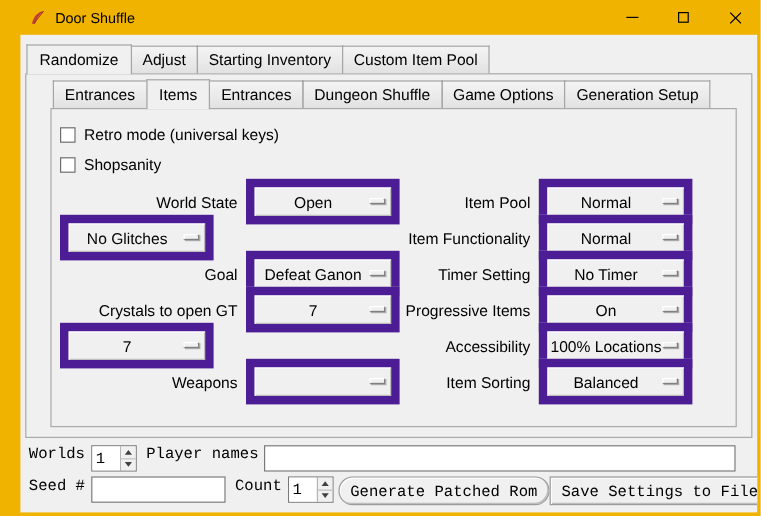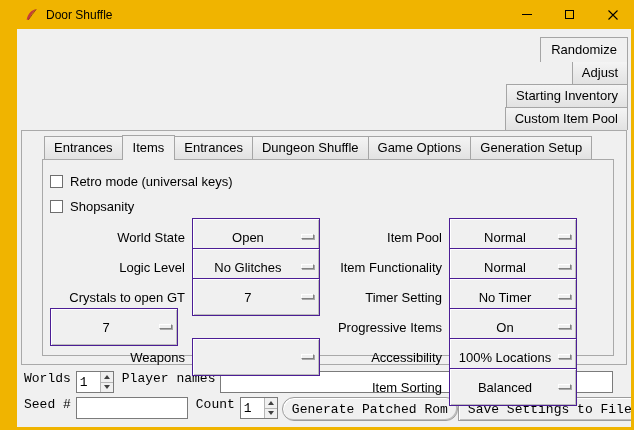--- a/index.html
+++ b/index.html
@@ -23,21 +23,21 @@
   .glyph-min { width: 10px; height: 1px; background: #000; display: block; }
   .glyph-max { width: 9px; height: 9px; border: 1px solid #000; display: block; }
   
   .client {
     flex: 1; margin: 0 3px 3px;
     background: var(--bg, #f0f0f0);
     display: flex; flex-direction: column; overflow: hidden;
   }
   
   .tabs { display: flex; align-items: flex-end; position: relative; z-index: 2; }
-  .outer-tabs { margin: 8px 4px 0 5px; flex-direction: column; }
+  .outer-tabs { margin: 8px 4px 0 5px; }
   .inner-tabs { margin: 4px 4px 0 22px; }
   .tab {
     background: linear-gradient(#f4f4f4, #e2e2e2);
     border: 1px solid #a5a5a5; border-bottom: none;
     padding: 3px 9px 4px; margin-right: -1px;
     white-space: nowrap; cursor: pointer;
   }
   .tab.selected {
     background: #f0f0f0;
     padding: 4px 10px 5px; margin-bottom: -1px;
@@ -52,29 +52,29 @@
   .inner-pane {
     flex: 1; margin: 0 12px 8px 20px;
     border: 1px solid #a9a9a9;
     padding: 9px 8px 0 7px;
     min-height: 0; position: relative; z-index: 1;
   }
   
   .check-row { display: flex; align-items: center; height: 25px; cursor: pointer; }
   .checkbox { width: 13px; height: 13px; background: #fff; border: 1px solid #6e6e6e; margin-right: 7px; flex: 0 0 13px; }
   
-  .form { display: flex; margin-top: 5px; padding-right: 28px; gap: 13px; }
+  .form { display: flex; margin-top: 5px; padding-right: 28px; }
   .col { display: flex; flex-direction: column; gap: 4px; }
   .col-left { width: 307px; }
   .col-right { flex: 1; margin-left: 5px; }
   .opt-row { display: flex; align-items: center; height: 26px; }
   .opt-label { flex: 1; text-align: right; padding-right: 7px; white-space: nowrap; }
   .optionmenu {
     position: relative; flex: 0 0 128px; width: 128px; height: 38px;
-    background: #f0f0f0; border: 1px solid #4c1d95;
+    background: #f0f0f0; border: 7px solid #4c1d95;
     box-shadow: inset 1px 1px 0 #ffffff, inset -1px -1px 0 #bdbdbd;
     display: flex; align-items: center; cursor: pointer;
   }
   .opt-value { flex: 1; text-align: center; padding-right: 16px; white-space: nowrap; overflow: hidden; }
   .menu-indicator {
     position: absolute; right: 5px; top: 50%; margin-top: -3px;
     width: 13px; height: 5px; background: #f0f0f0;
     border-top: 1px solid #ffffff; border-left: 1px solid #ffffff;
     border-right: 1px solid #808080; border-bottom: 1px solid #808080;
     box-shadow: 1px 1px 0 #a8a8a8;
@@ -167,23 +167,29 @@
           <div class="col col-left">
 
             <div class="opt-row">
               <span class="opt-label">World State</span>
               <div class="optionmenu">
                 <span class="opt-value">Open</span>
                 <span class="menu-indicator"></span>
               </div>
             </div>
             <div class="opt-row">
-              <span class="opt-label">Logic Level</span>
               <div class="optionmenu">
                 <span class="opt-value">No Glitches</span>
+                <span class="menu-indicator"></span>
+              </div>
+            </div>
+            <div class="opt-row">
+              <span class="opt-label">Goal</span>
+              <div class="optionmenu">
+                <span class="opt-value">Defeat Ganon</span>
                 <span class="menu-indicator"></span>
               </div>
             </div>
             <div class="opt-row">
               <span class="opt-label">Crystals to open GT</span>
               <div class="optionmenu">
                 <span class="opt-value">7</span>
                 <span class="menu-indicator"></span>
               </div>
             </div>

